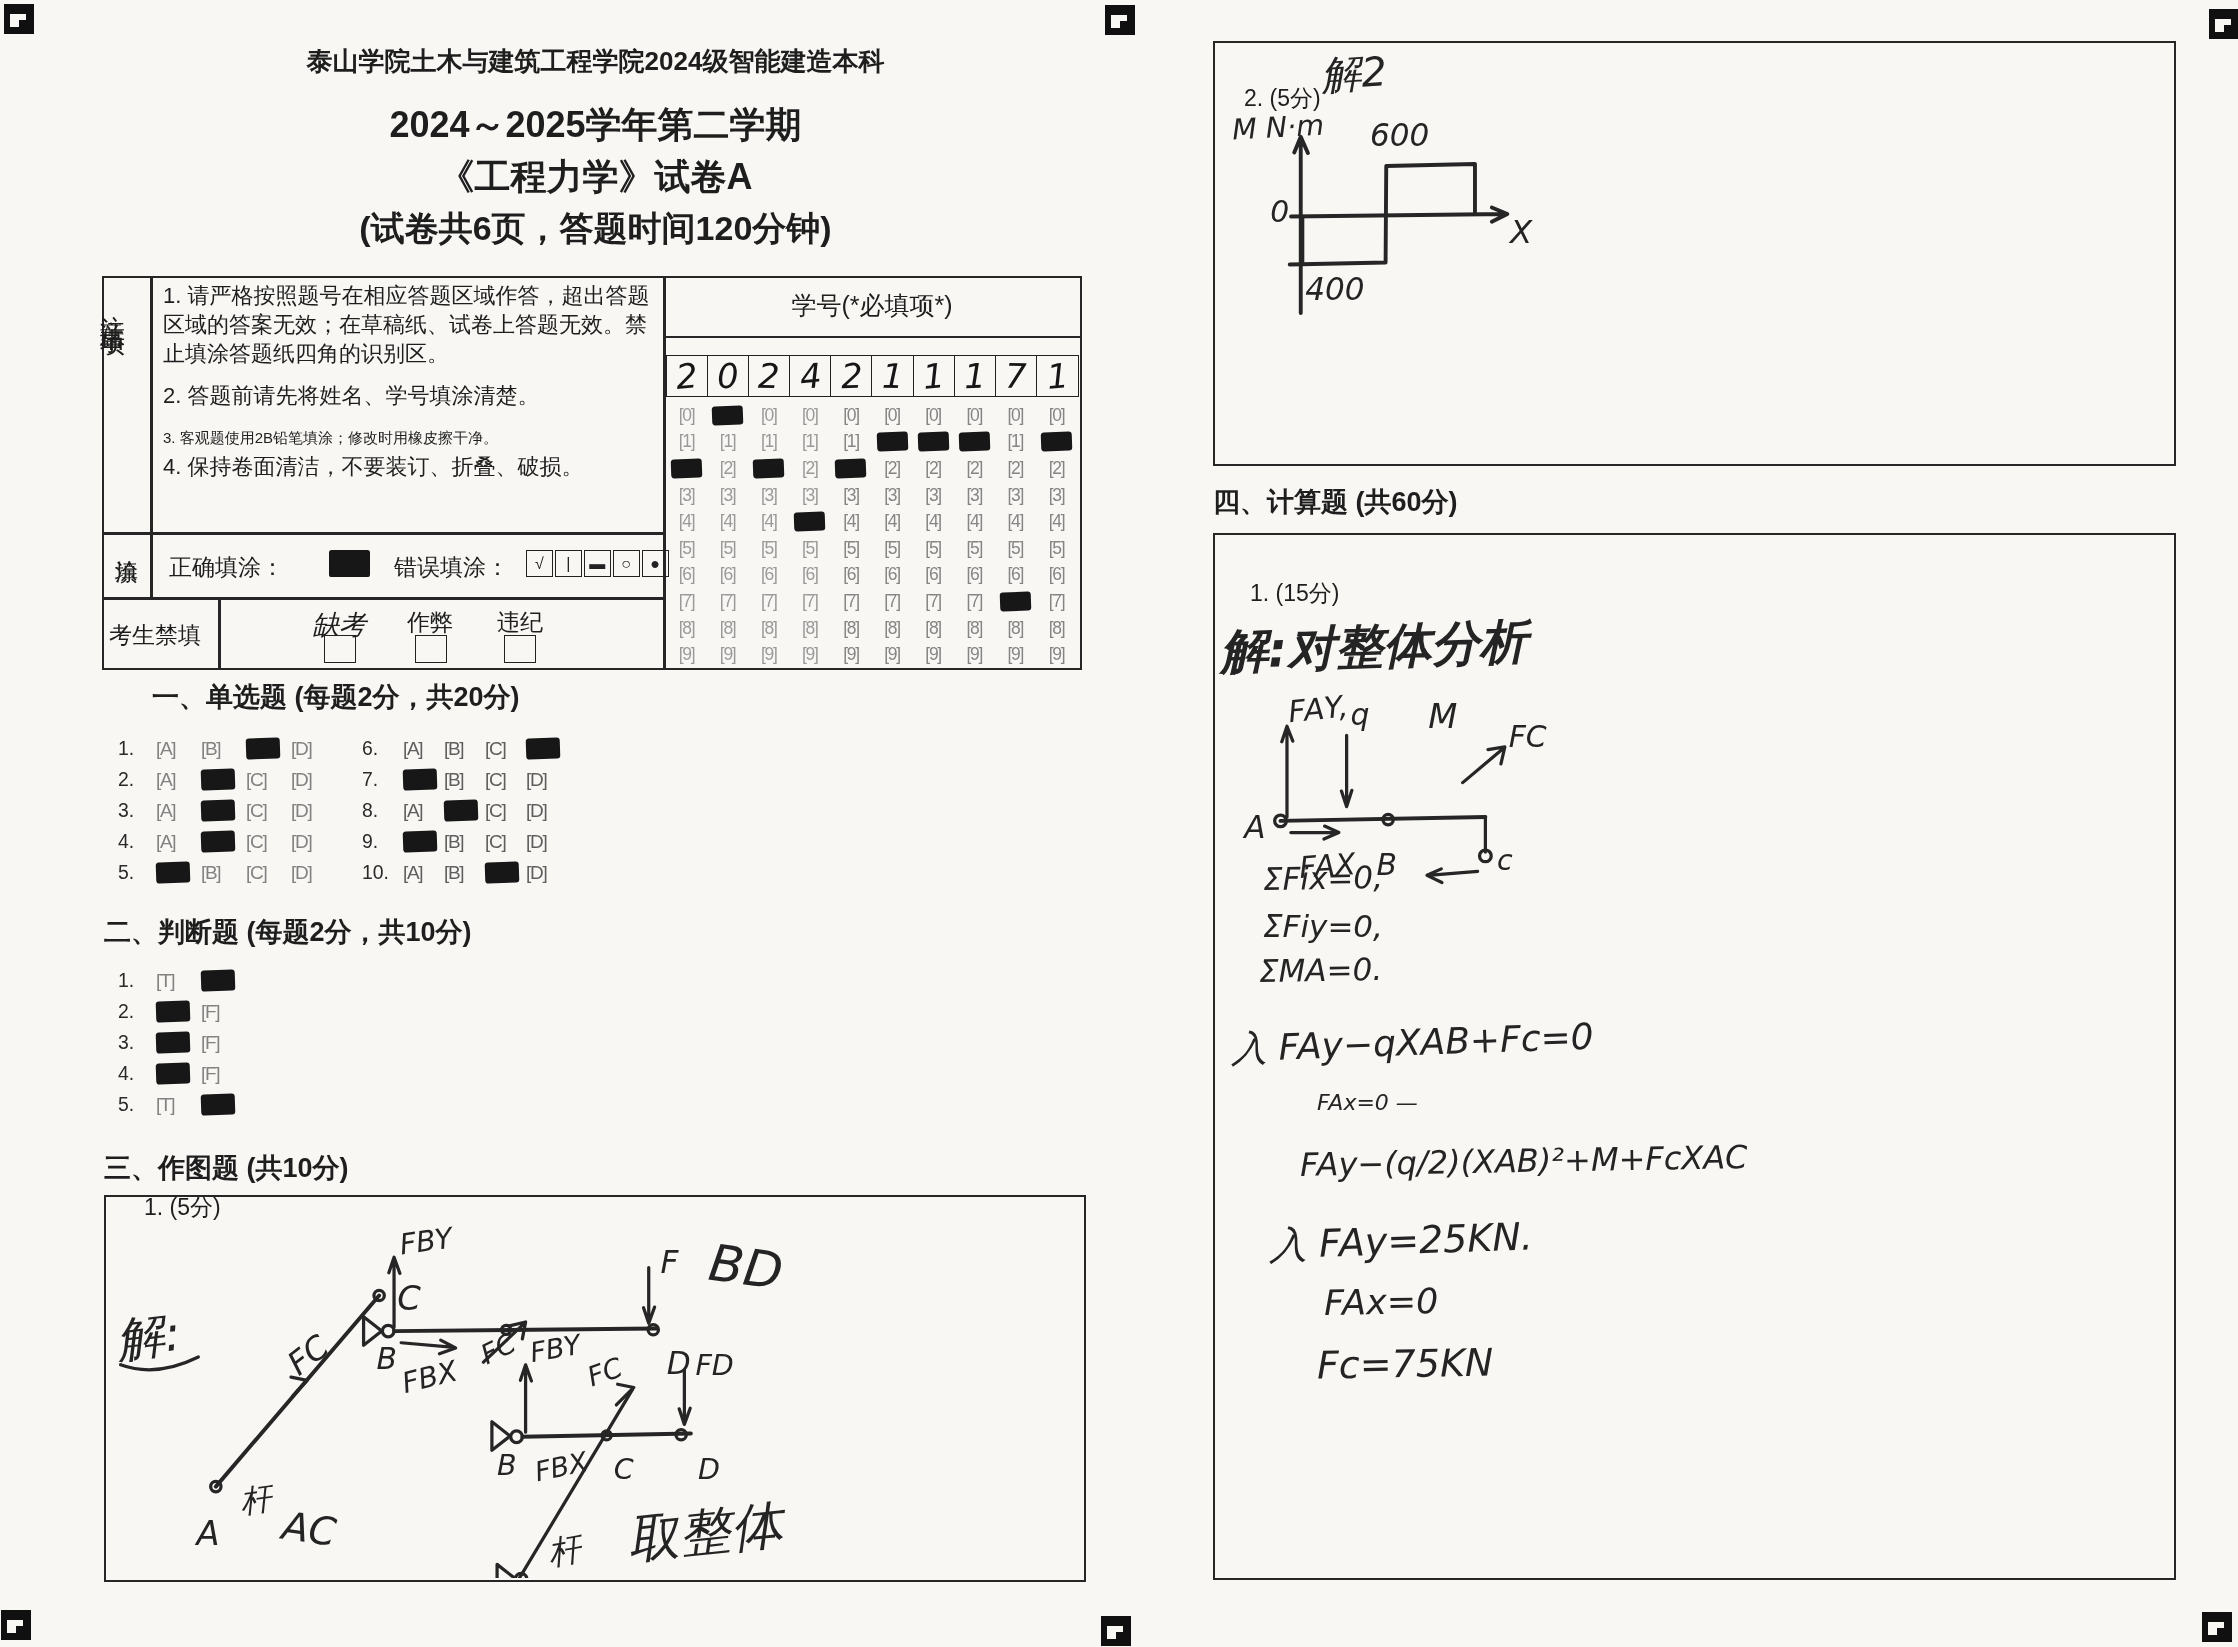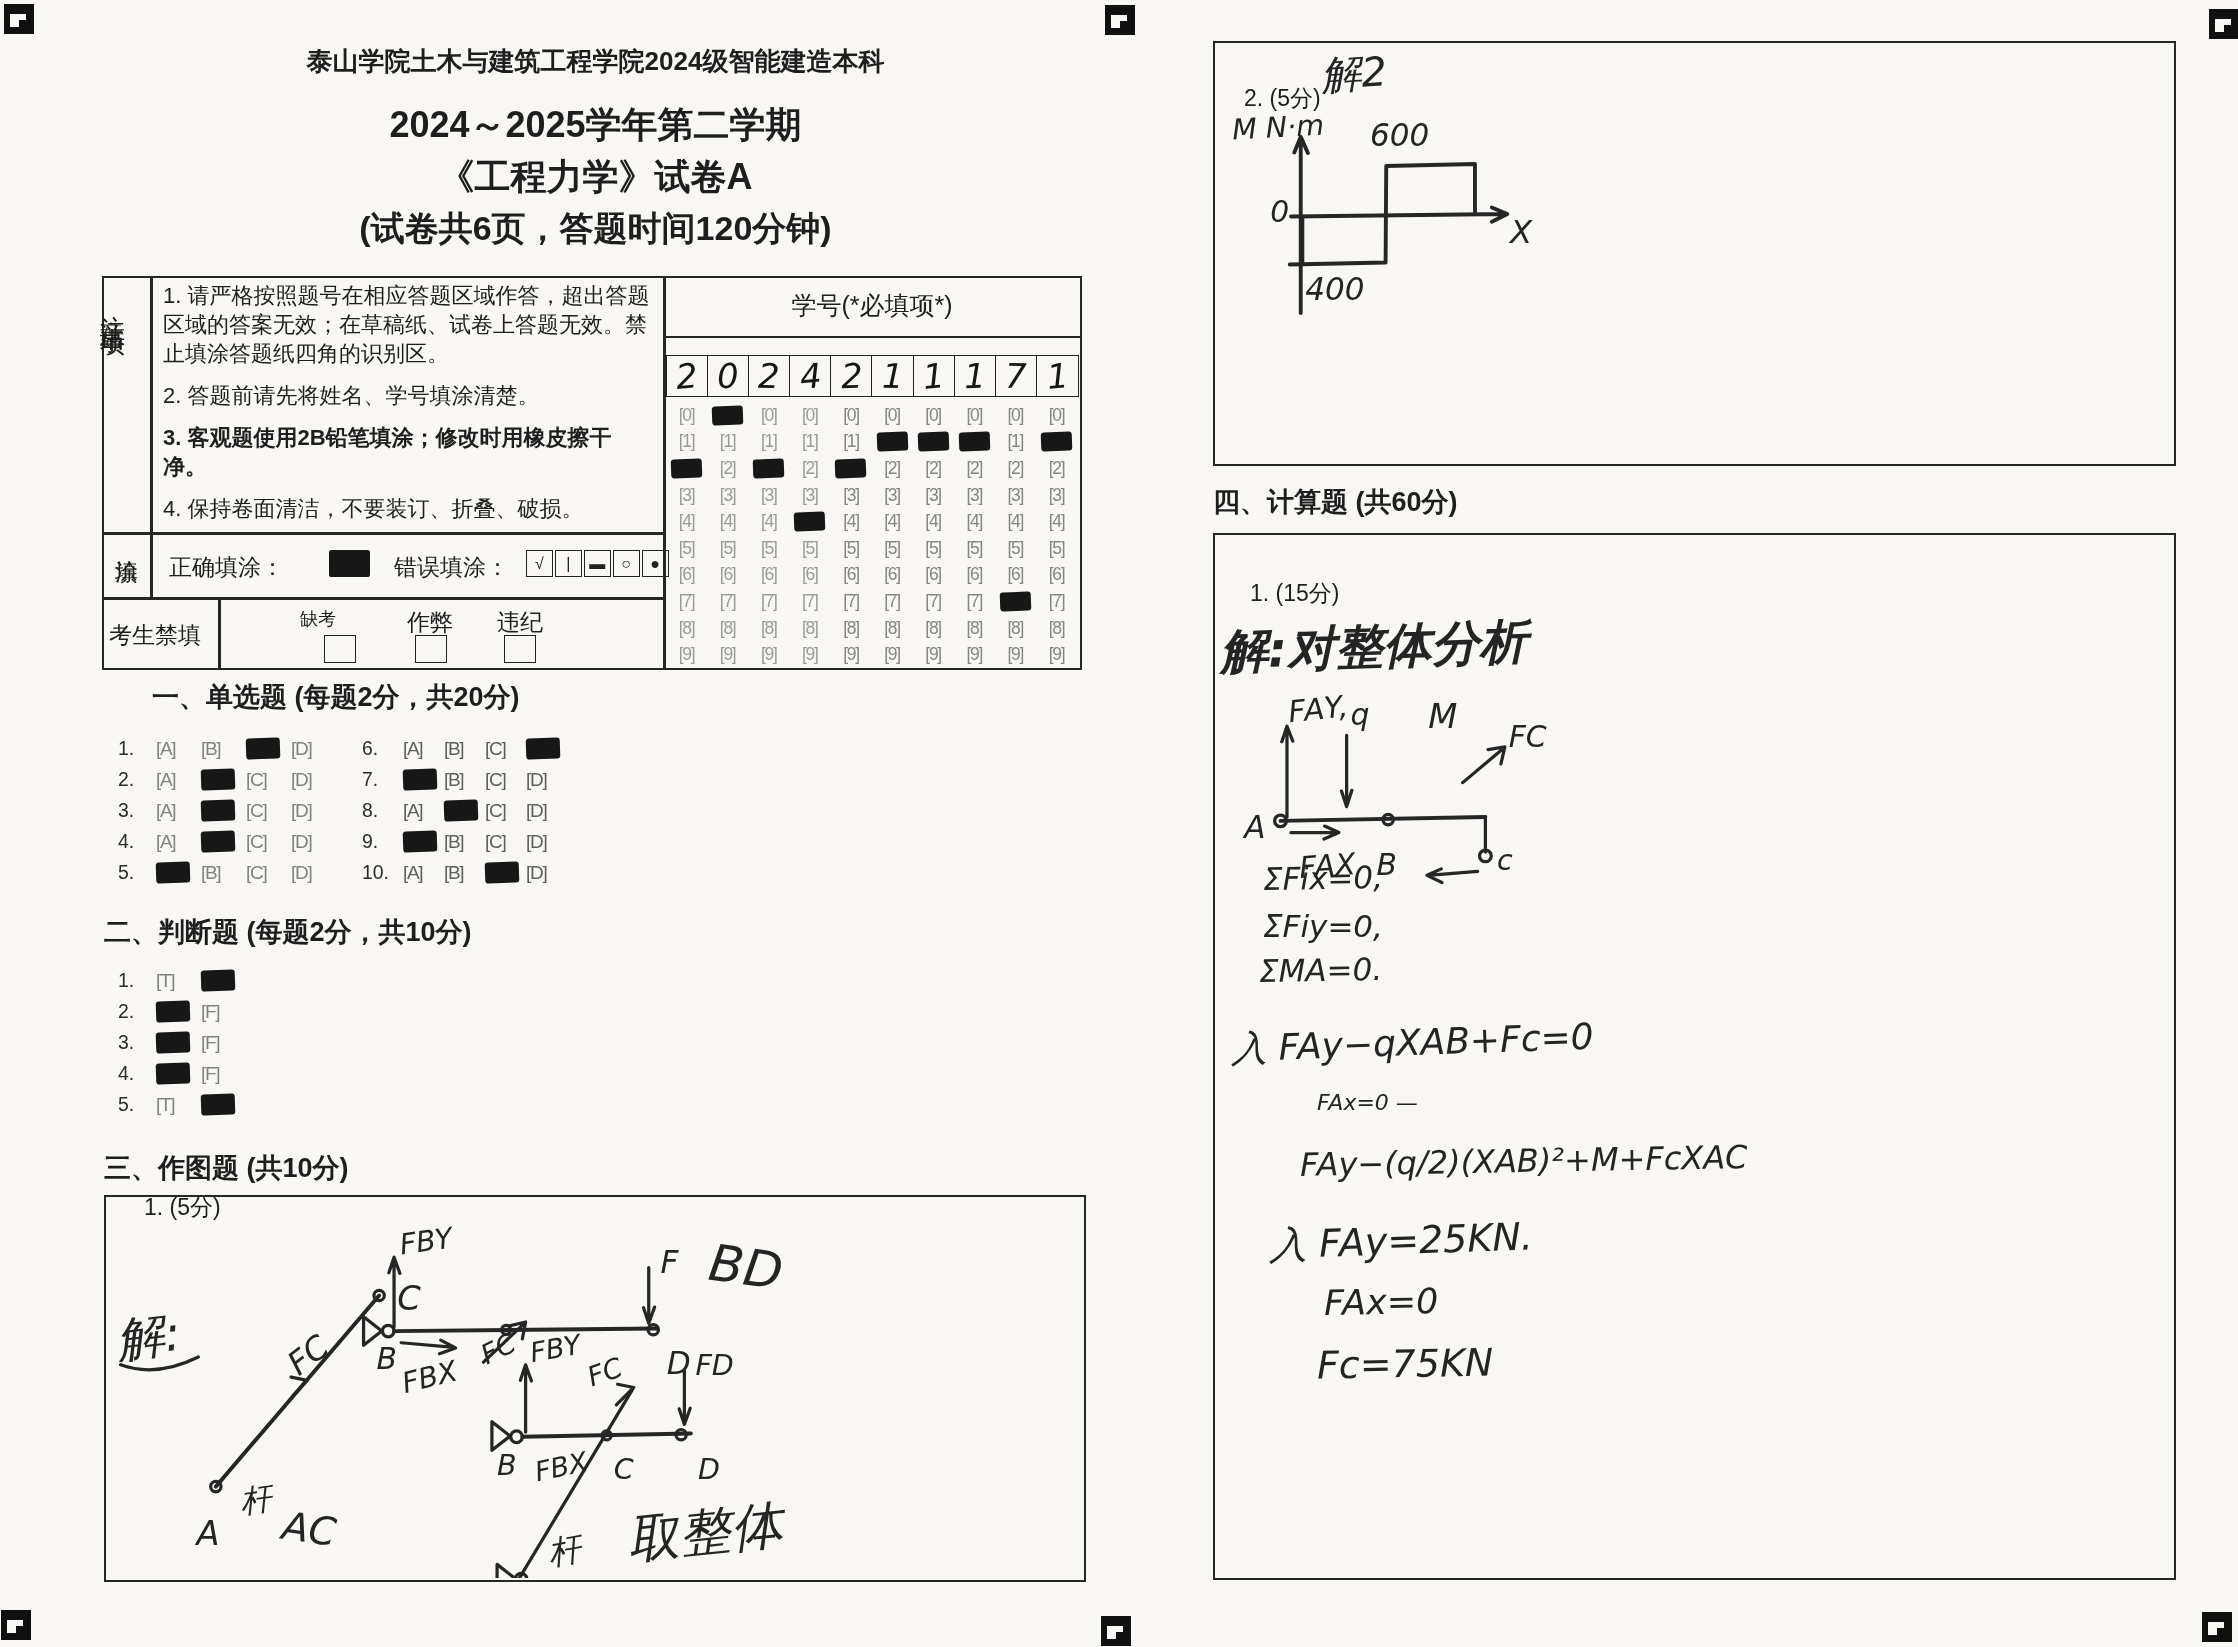--- a/index.html
+++ b/index.html
@@ -62,34 +62,34 @@
   <div class="vline" style="left:150px;top:276px;height:321px;"></div>
   <div class="hline" style="left:102px;top:532px;width:563px;"></div>
   <div class="hline" style="left:102px;top:597px;width:563px;"></div>
   <div class="vline" style="left:218px;top:597px;height:72px;"></div>
 
   <div class="abs print" style="left:114px;top:295px;width:26px;font-size:25px;line-height:54px;writing-mode:vertical-rl;letter-spacing:6.5px;">注意事项</div>
 
   <div class="abs" style="left:163px;top:281px;width:488px;">
     <div class="print" style="font-size:22px;line-height:29px;margin-bottom:13px;">1.  请严格按照题号在相应答题区域作答，超出答题区域的答案无效；在草稿纸、试卷上答题无效。禁止填涂答题纸四角的识别区。</div>
     <div class="print" style="font-size:22px;line-height:29px;margin-bottom:13px;">2.  答题前请先将姓名、学号填涂清楚。</div>
-    <div class="print" style="font-size:22px;line-height:29px;margin-bottom:13px;font-weight:bold;">3.  客观题使用2B铅笔填涂；修改时用橡皮擦干净。</div>
+    <div class="print" style="font-size:15px;line-height:29px;">3.  客观题使用2B铅笔填涂；修改时用橡皮擦干净。</div>
     <div class="print" style="font-size:22px;line-height:29px;">4.  保持卷面清洁，不要装订、折叠、破损。</div>
   </div>
 
   <div class="abs print" style="left:115px;top:542px;width:26px;font-size:23px;line-height:28.5px;writing-mode:vertical-rl;">填涂</div>
   <div class="abs print" style="left:169px;top:552px;font-size:23px;">正确填涂：</div>
   <div class="abs" style="left:329px;top:550px;width:41px;height:27px;background:#171717;border-radius:2.6px;"></div>
   <div class="abs print" style="left:394px;top:552px;font-size:23px;">错误填涂：</div>
   <div class="abs" style="left:526px;top:550px;white-space:nowrap;">
     <span class="exbox">√</span><span class="exbox">|</span><span class="exbox">▬</span><span class="exbox">○</span><span class="exbox">●</span>
   </div>
 
   <div class="abs print" style="left:109px;top:620px;font-size:23px;">考生禁填</div>
-  <div class="abs print" style="left:300px;top:607px;font-size:18px;">缺考</div>
+  <div class="abs print" style="left:312px;top:607px;font-size:27px;font-style:italic;">缺考</div>
   <div class="abs print" style="left:407px;top:607px;font-size:23px;">作弊</div>
   <div class="abs print" style="left:497px;top:607px;font-size:23px;">违纪</div>
   <div class="chk" style="left:324px;top:635px;"></div>
   <div class="chk" style="left:415px;top:635px;"></div>
   <div class="chk" style="left:504px;top:635px;"></div>
 
   <div class="abs print center" style="left:663px;top:289px;width:418px;font-size:25px;">学号(*必填项*)</div>
   <div class="hline" style="left:663px;top:336px;width:418px;height:1.9px;"></div>
   <div id="digit-strip" class="abs" style="left:666px;top:355px;width:411px;height:40px;">
       <div class="cell">

